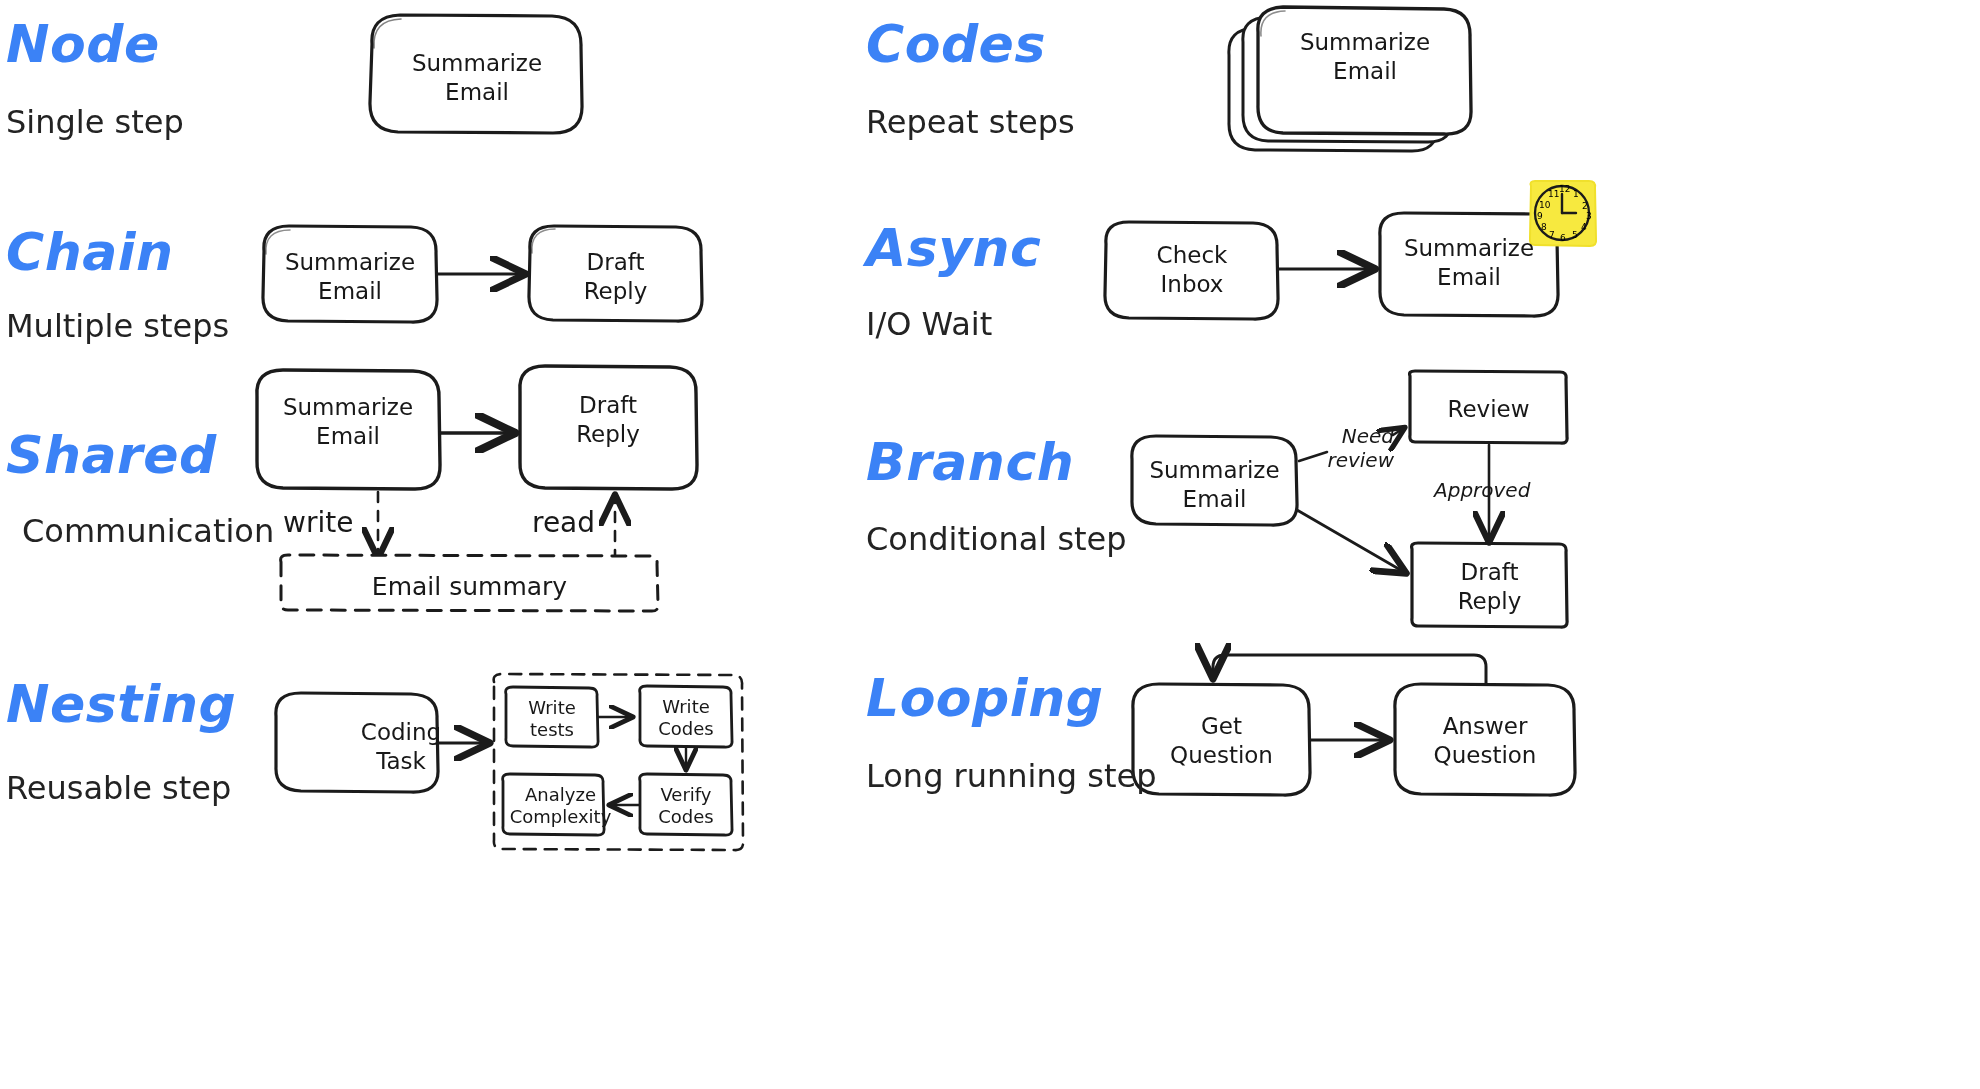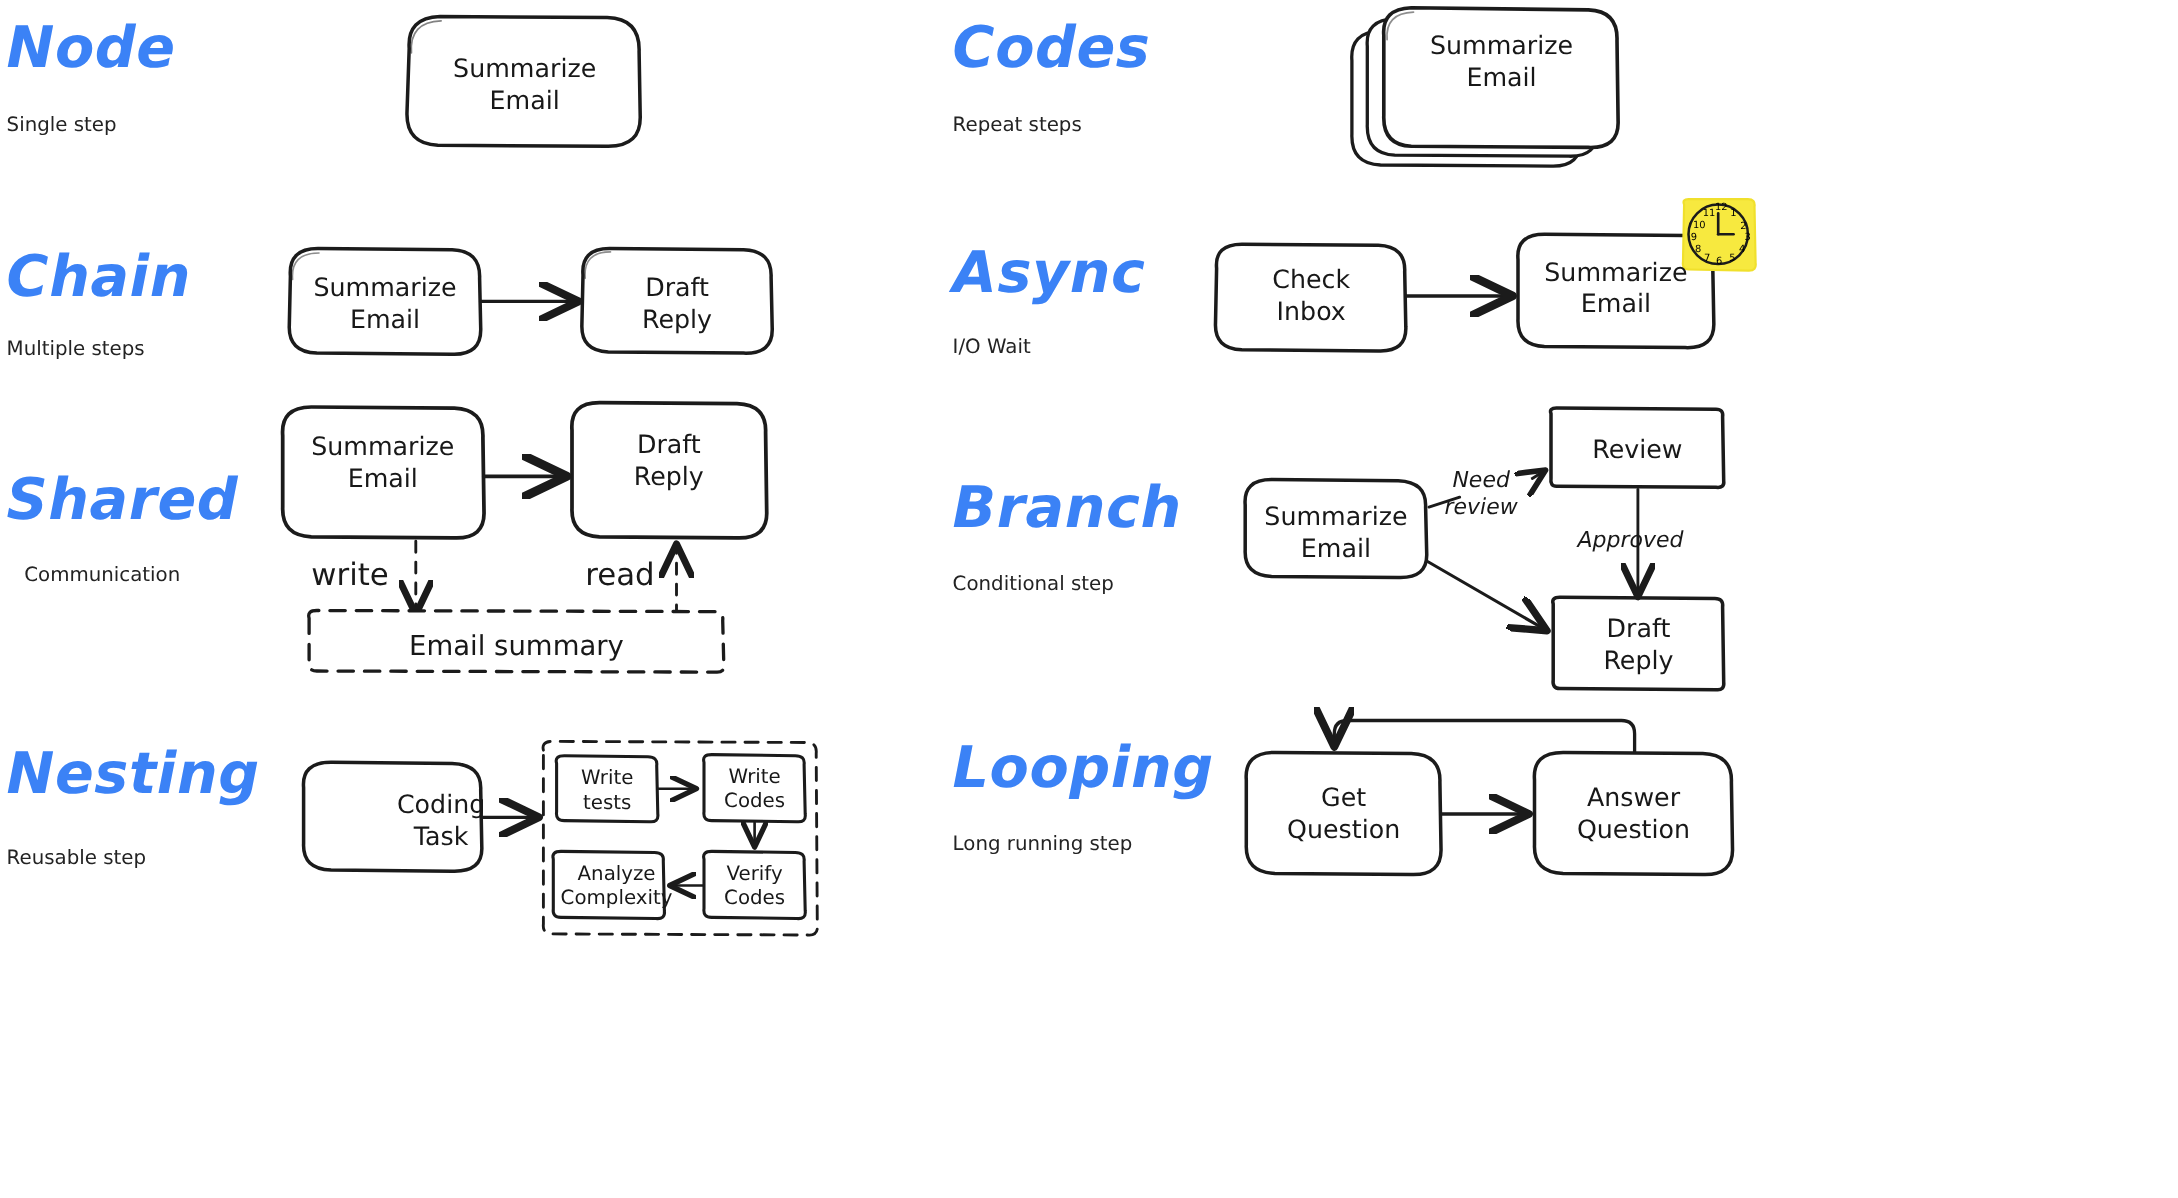--- a/index.html
+++ b/index.html
@@ -28,21 +28,21 @@
     font-weight: 700;
     font-style: italic;
     font-size: 52px;
     color: #3b82f6;
     letter-spacing: 0.5px;
     white-space: nowrap;
   }
   .concept-sub {
     position: absolute;
     font-family: "DejaVu Sans", sans-serif;
-    font-size: 18px;
+    font-size: 32px;
     color: #232323;
     white-space: nowrap;
   }
   .node-label {
     position: absolute;
     font-family: "DejaVu Sans", sans-serif;
     font-size: 23px;
     color: #181818;
     text-align: center;
     line-height: 1.28;
@@ -55,21 +55,21 @@
   }
   .node-label.store {
     font-size: 25px;
   }
   .edge-label {
     position: absolute;
     font-family: "DejaVu Sans", sans-serif;
     font-size: 21px;
     color: #191919;
     white-space: pre-line;
-    text-align: center;
+    text-align: right;
     line-height: 1.2;
   }
   .edge-label.rw {
     font-size: 28px;
   }
   .edge-label.ital {
     font-style: italic;
     font-size: 20px;
   }
 </style>

